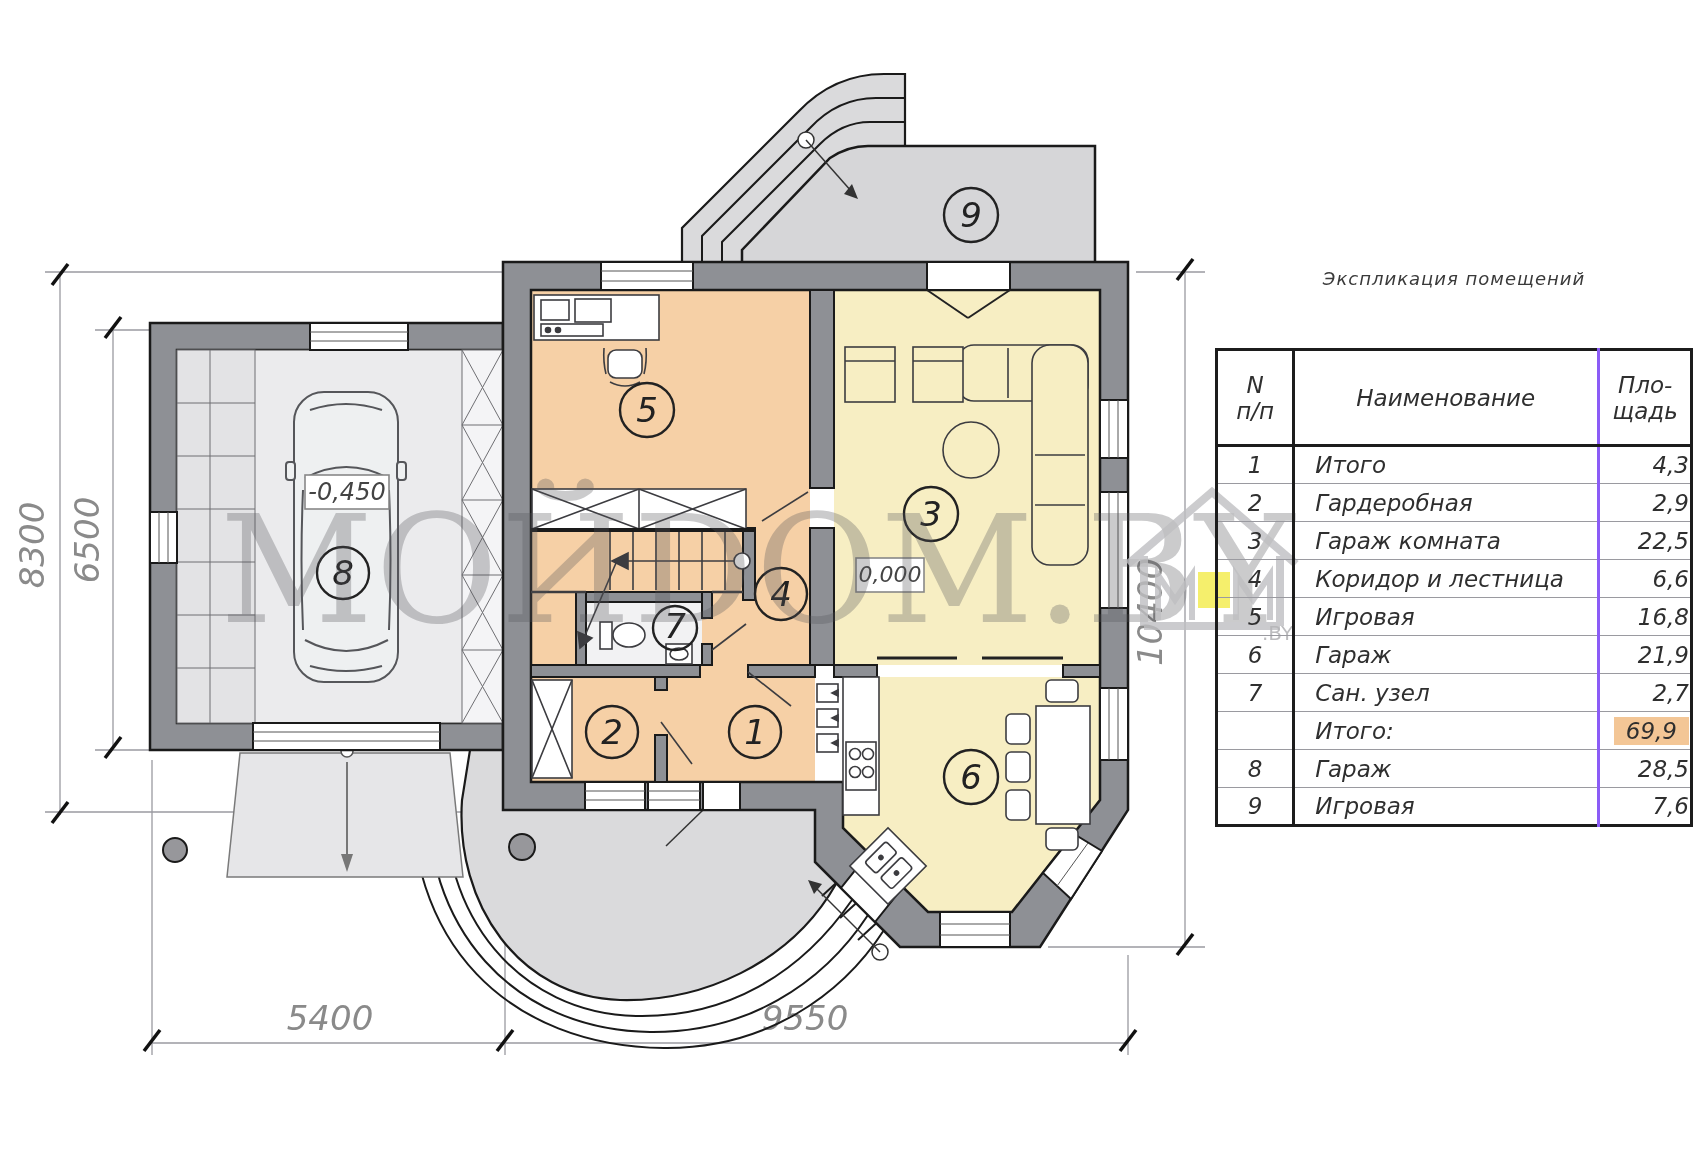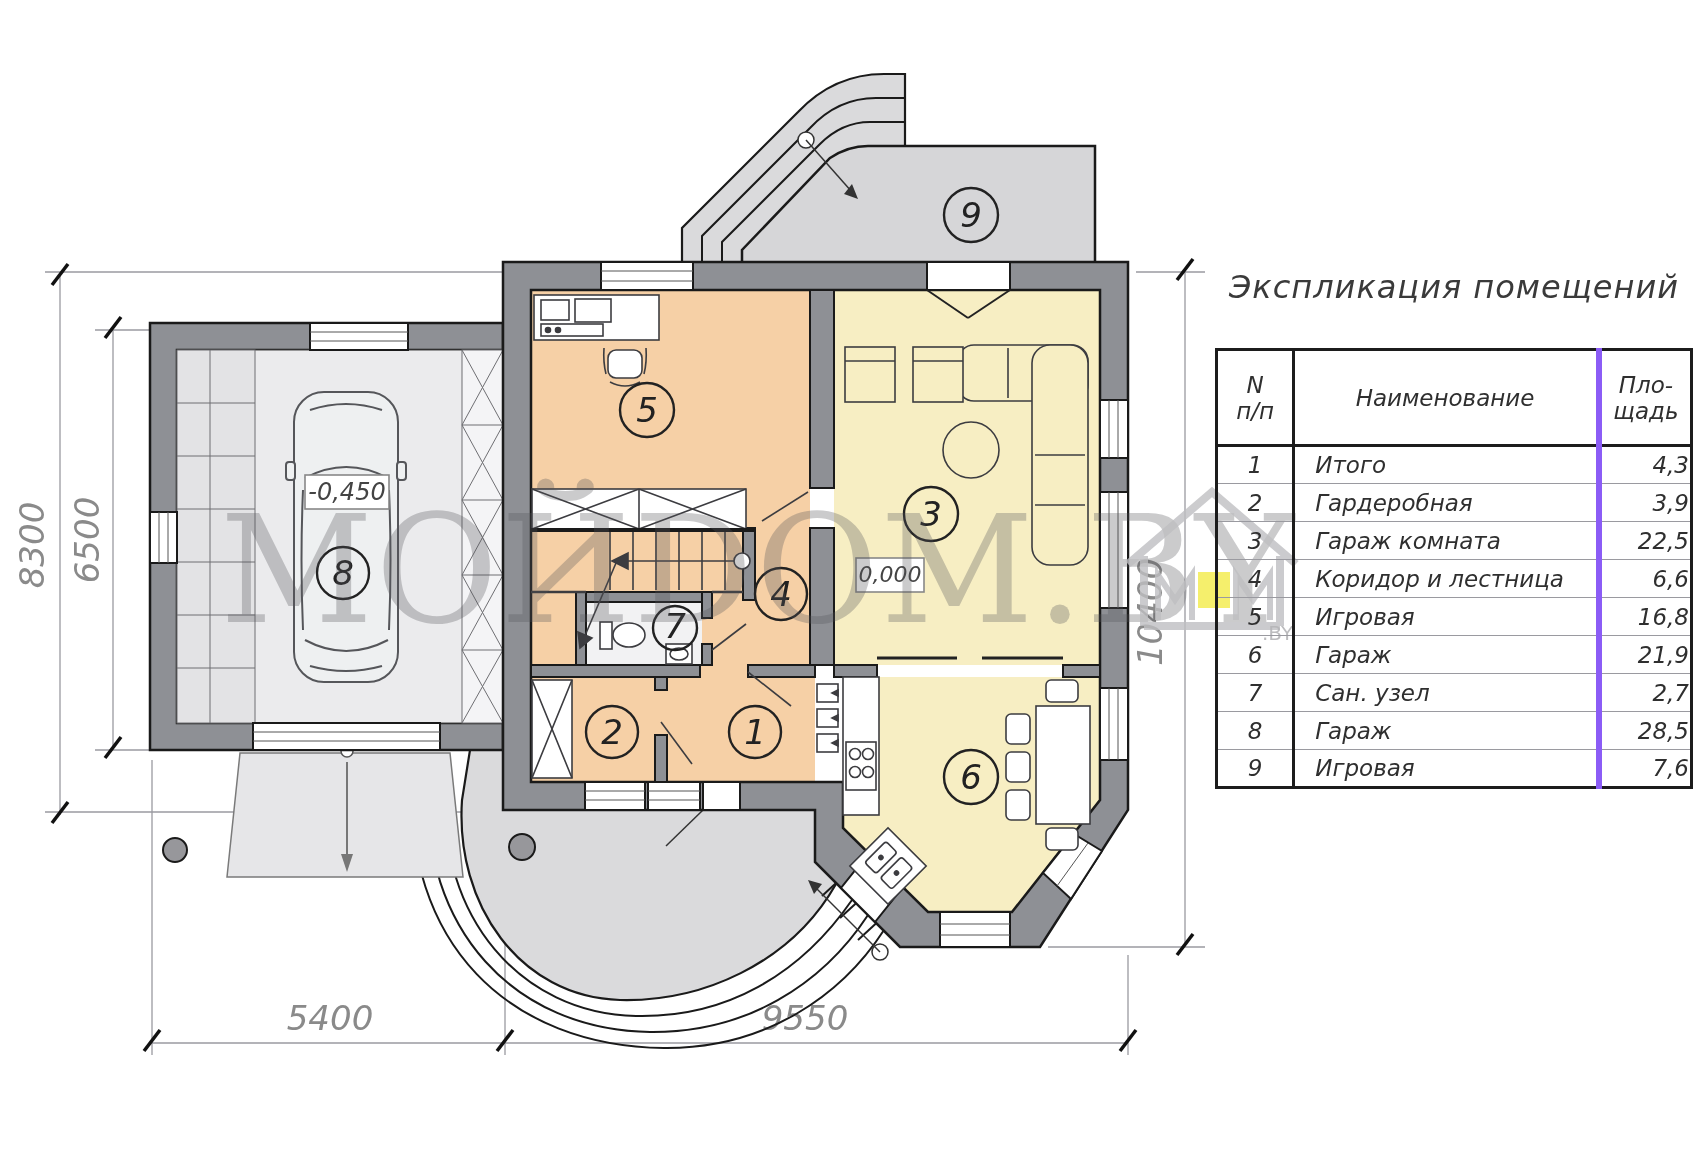--- a/index.html
+++ b/index.html
@@ -1,31 +1,31 @@
 <!DOCTYPE html>
 <html><head>
 <meta charset="utf-8">
 <style>
   html,body{margin:0;padding:0;background:#ffffff;}
   #stage{position:relative;width:1700px;height:1156px;background:#ffffff;overflow:hidden;
          font-family:"DejaVu Sans",sans-serif;}
   #plan-svg{position:absolute;left:0;top:0;}
   
   #legend-title{position:absolute;left:1215px;top:268px;width:478px;text-align:center;
-      font-style:italic;font-size:32px;color:#3a3a3a;letter-spacing:1px;}
+      font-style:italic;font-size:18px;color:#3a3a3a;letter-spacing:1px;}
   #legend{position:absolute;left:1215px;top:348px;width:478px;border-collapse:collapse;
       font-style:italic;font-size:23px;color:#2f2f2f;}
   #legend,#legend td,#legend th{box-sizing:border-box;}
   #legend{border:3px solid #1c1c1c;}
   #legend th{font-weight:normal;height:96px;vertical-align:middle;text-align:center;
       border-bottom:3px solid #1c1c1c;}
   #legend td{height:38px;vertical-align:middle;border-top:1px solid #9a9aa0;}
   #legend tr.first td{border-top:none;}
   .col-n{width:78px;border-right:3px solid #1c1c1c;text-align:center;}
-  .col-name{width:307px;border-right:6px solid #8b5cf6;text-align:left;padding-left:20px;}
+  .col-name{width:307px;border-right:3px solid #8b5cf6;text-align:left;padding-left:20px;}
   .col-area{width:93px;text-align:right;}
   .hl{background:#f3c696;display:inline-block;padding:1px 12px;}
   .svgtxt{font-style:italic;fill:#8a8a8a;font-family:"DejaVu Sans",sans-serif;}
   .roomnum{font-style:italic;fill:#222;font-size:34px;font-family:"DejaVu Sans",sans-serif;
       text-anchor:middle;}
   .elev{font-style:italic;fill:#444;font-family:"DejaVu Sans",sans-serif;text-anchor:middle;}
 </style>
 </head>
 <body>
 
@@ -393,21 +393,21 @@
     </thead>
     <tbody>
       <tr class="first">
         <td class="col-n">1</td>
         <td class="col-name">Итого</td>
         <td class="col-area">4,3</td>
       </tr>
       <tr>
         <td class="col-n">2</td>
         <td class="col-name">Гардеробная</td>
-        <td class="col-area">3,9</td>
+        <td class="col-area">2,9</td>
       </tr>
       <tr>
         <td class="col-n">3</td>
         <td class="col-name">Гараж комната</td>
         <td class="col-area">22,5</td>
       </tr>
       <tr>
         <td class="col-n">4</td>
         <td class="col-name">Коридор и лестница</td>
         <td class="col-area">6,6</td>
@@ -421,20 +421,27 @@
         <td class="col-n">6</td>
         <td class="col-name">Гараж</td>
         <td class="col-area">21,9</td>
       </tr>
       <tr>
         <td class="col-n">7</td>
         <td class="col-name">Сан. узел</td>
         <td class="col-area">2,7</td>
       </tr>
       <tr>
+        <td class="col-n"></td>
+        <td class="col-name">Итого:</td>
+        <td class="col-area">
+          <span class="hl">69,9</span>
+        </td>
+      </tr>
+      <tr>
         <td class="col-n">8</td>
         <td class="col-name">Гараж</td>
         <td class="col-area">28,5</td>
       </tr>
       <tr>
         <td class="col-n">9</td>
         <td class="col-name">Игровая</td>
         <td class="col-area">7,6</td>
       </tr>
     </tbody>

